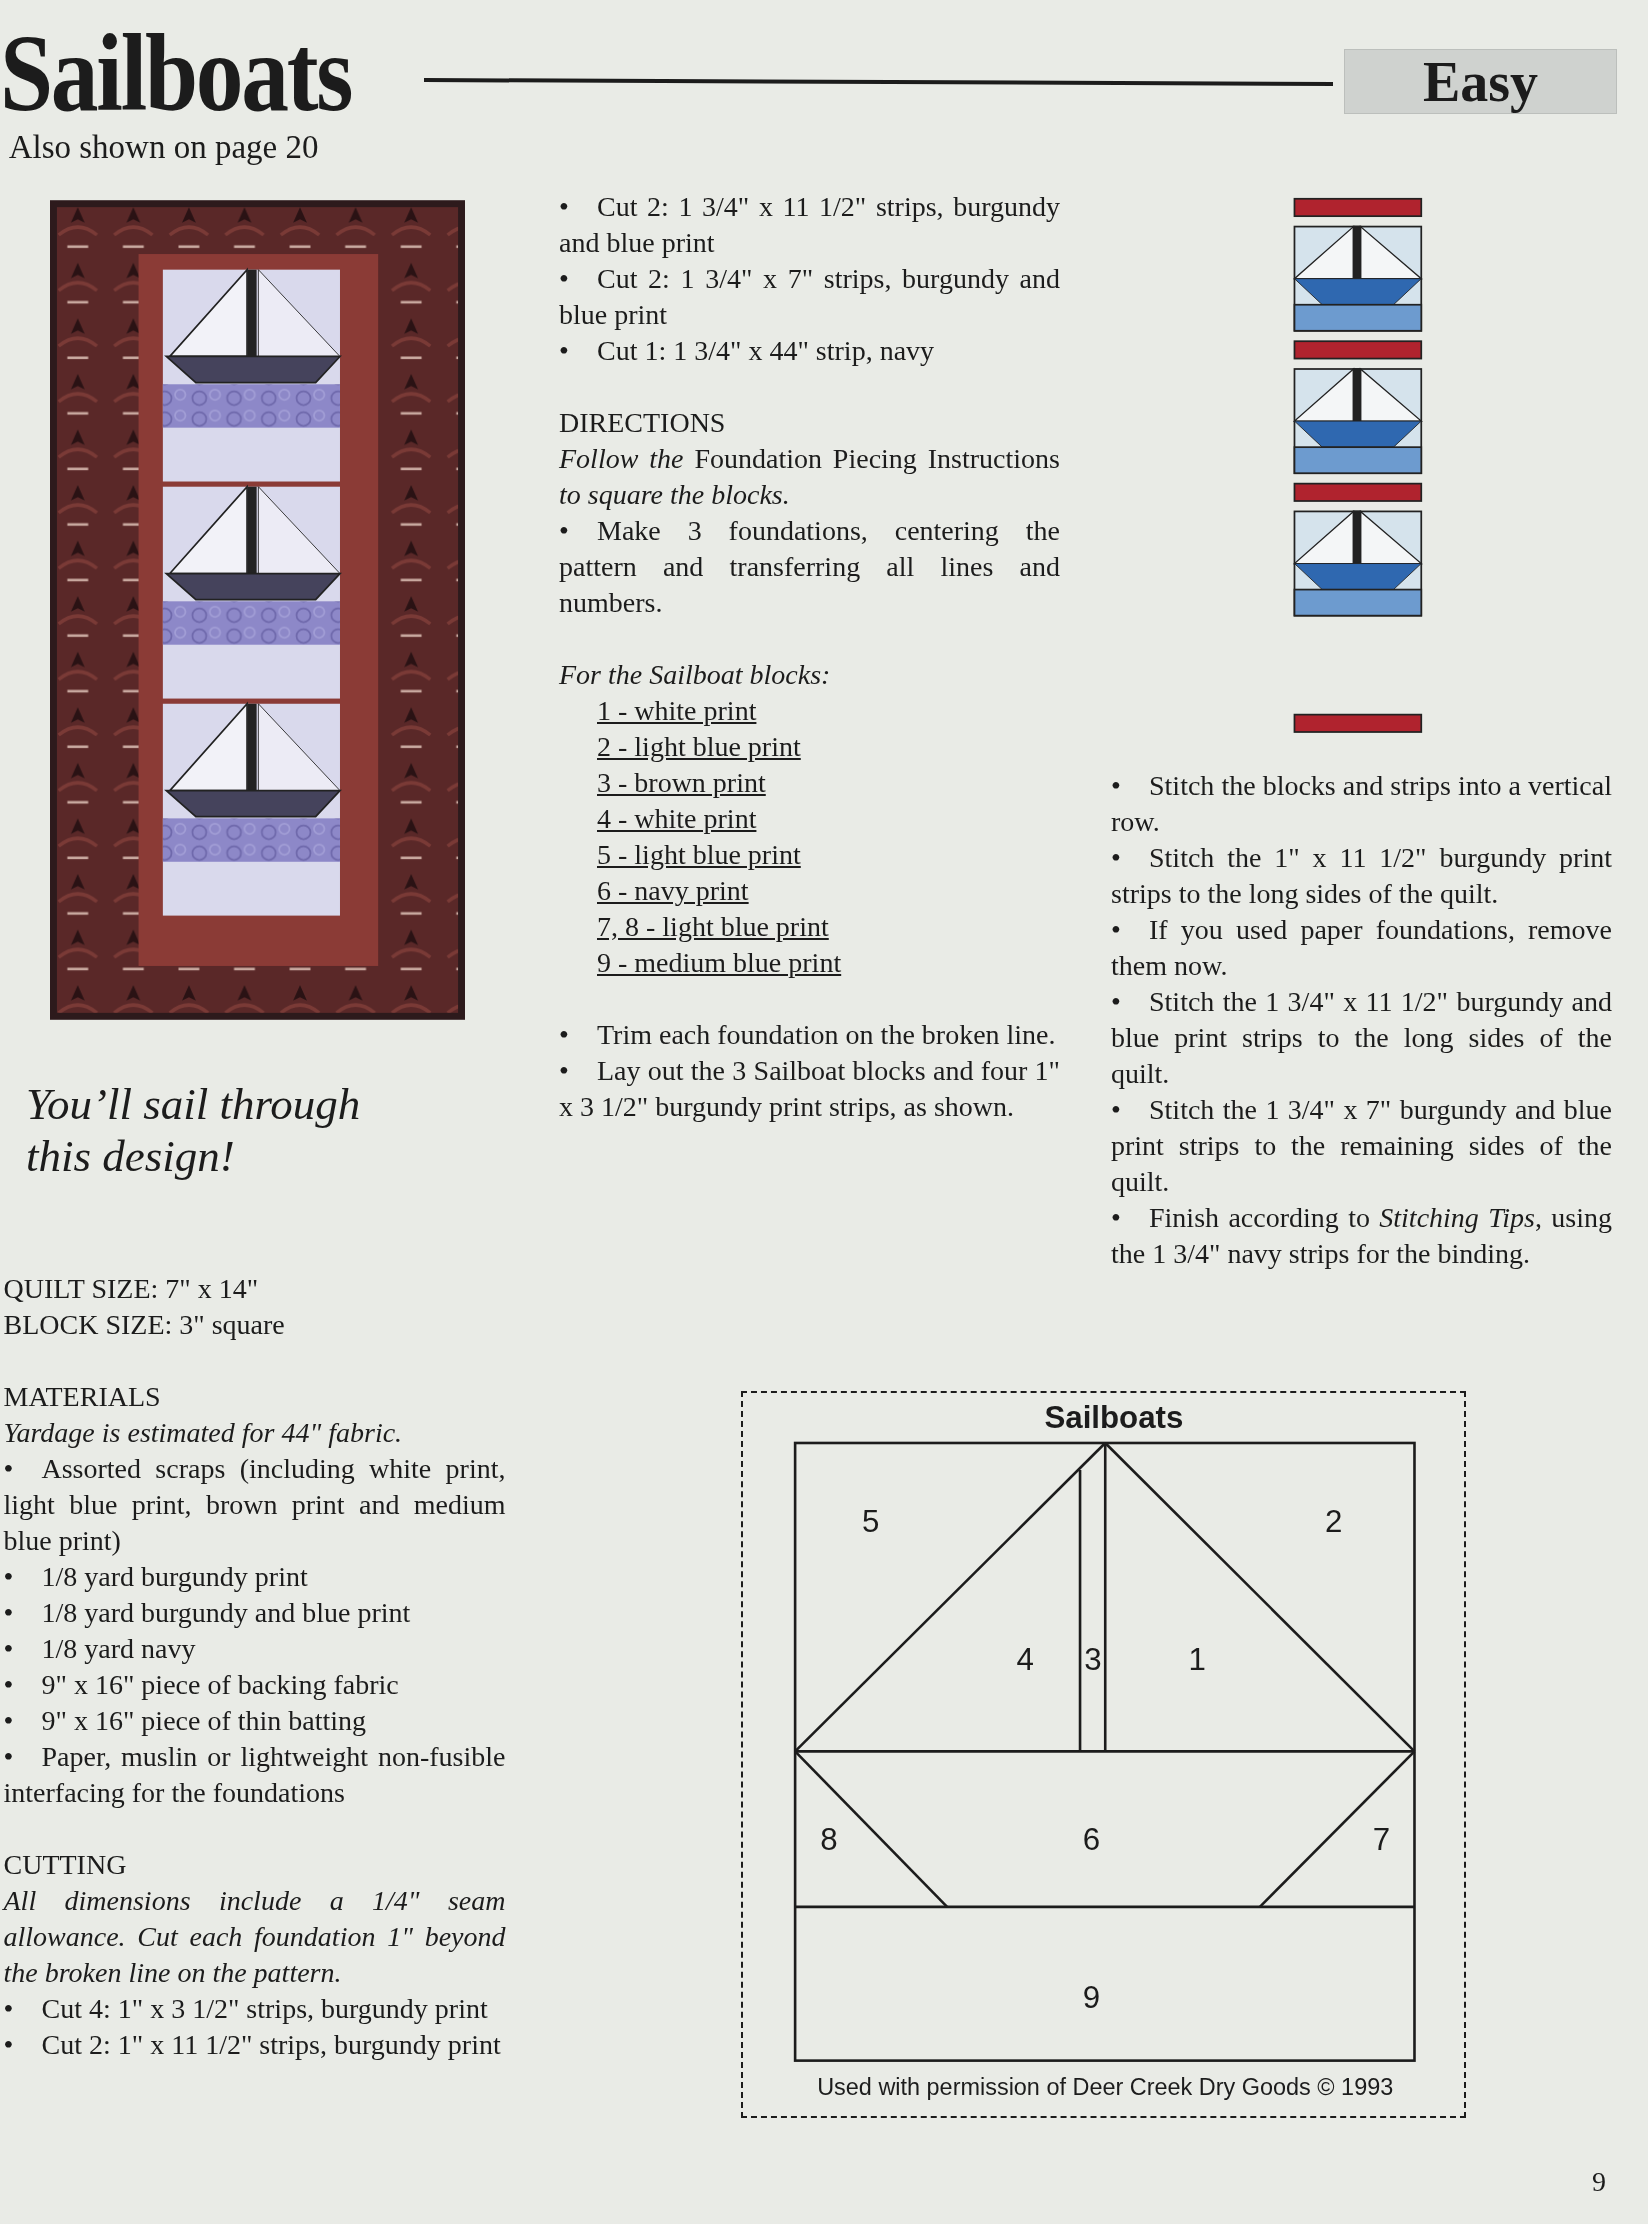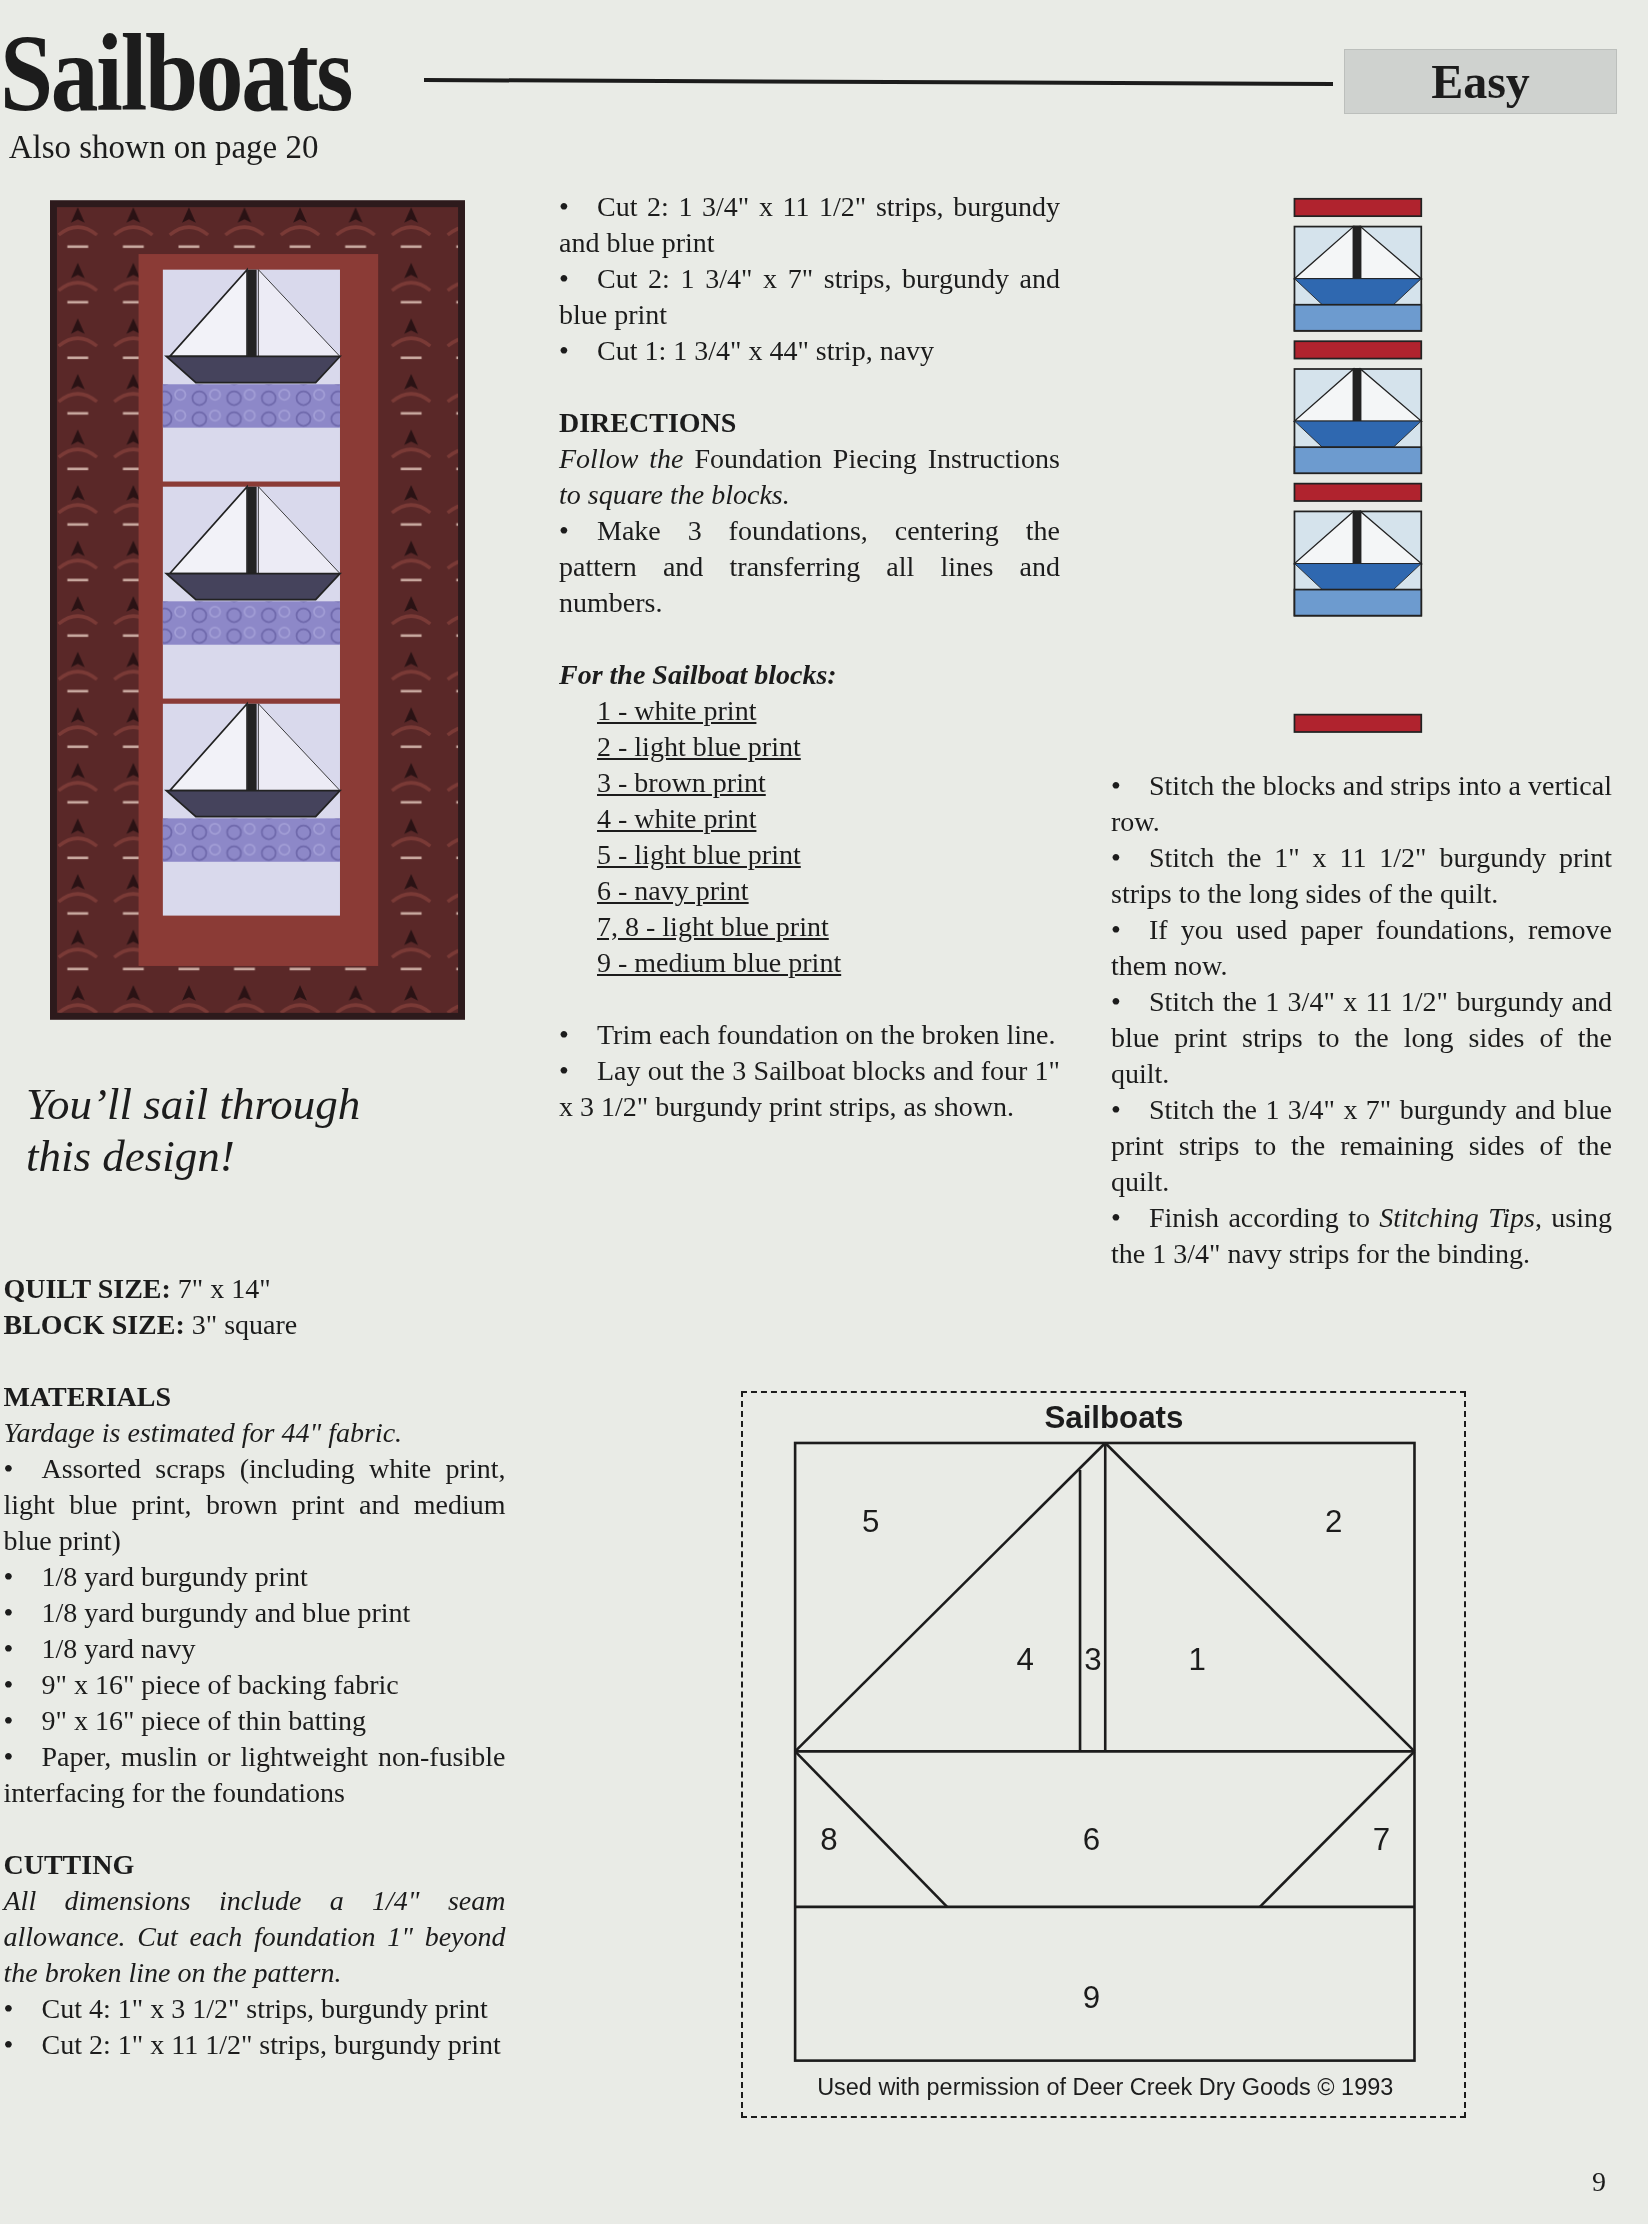--- a/index.html
+++ b/index.html
@@ -11,31 +11,31 @@
   }
   .abs { position: absolute; }
   .title {
     left: 0; top: 17.4px; font-size: 111px; font-weight: bold; line-height: 1;
     letter-spacing: -2.6px; transform: scaleX(0.86); transform-origin: left top;
   }
   .title-rule { left: 424px; top: 78px; width: 909px; height: 4.3px; background: #1c1c1c; transform: rotate(0.25deg); transform-origin: left center; }
   .difficulty {
     left: 1344px; top: 49px; width: 271px; height: 63px; background: #cfd2cf;
     border: 0.9px solid #bcbfbc; display: flex; align-items: center; justify-content: center;
-    font-size: 48px; font-weight: bold;
+    font-size: 56px; font-weight: bold;
   }
   .subtitle { left: 8.7px; top: 129px; font-size: 33px; }
   .quilt-photo { left: 50px; top: 200px; width: 415px; height: 820px; }
   .tagline {
     left: 26px; top: 1078px; width: 461px; text-align: left; font-style: italic;
     font-size: 45px; line-height: 52px;
   }
   .body-text { font-size: 28px; line-height: 36px; }
   .col { text-align: justify; }
-  .heading { font-weight: bold; }
+  .heading { font-weight: normal; }
   .it { font-style: italic; }
   .bullet::before { content: "•"; display: inline-block; width: 38px; text-indent: 0; }
   p { margin: 0; }
   .indent { padding-left: 38px; text-decoration: underline; }
   .col-left { left: 3.5px; top: 1271px; width: 502px; }
   .col-mid { left: 559px; top: 189px; width: 501px; }
   .col-right { left: 1111px; top: 768px; width: 501px; }
   .gap { height: 36px; }
   .layout-diagram { left: 1291px; top: 195px; width: 132px; height: 546px; }
   .pattern-box {

